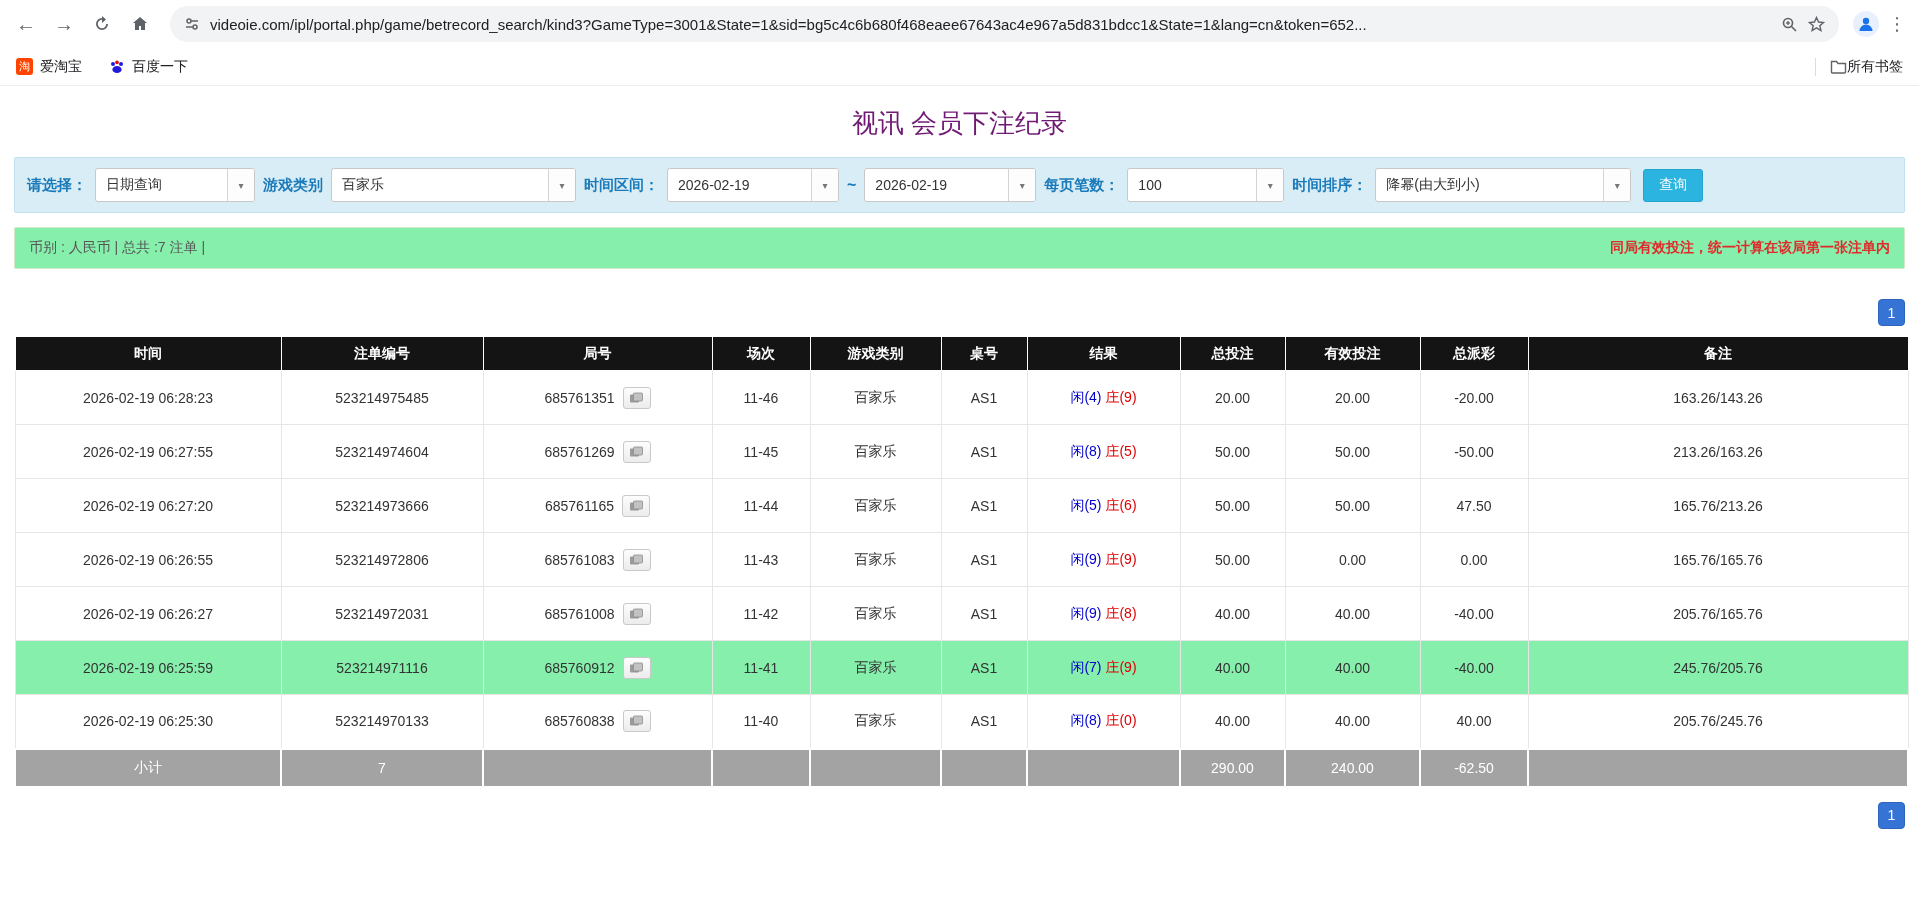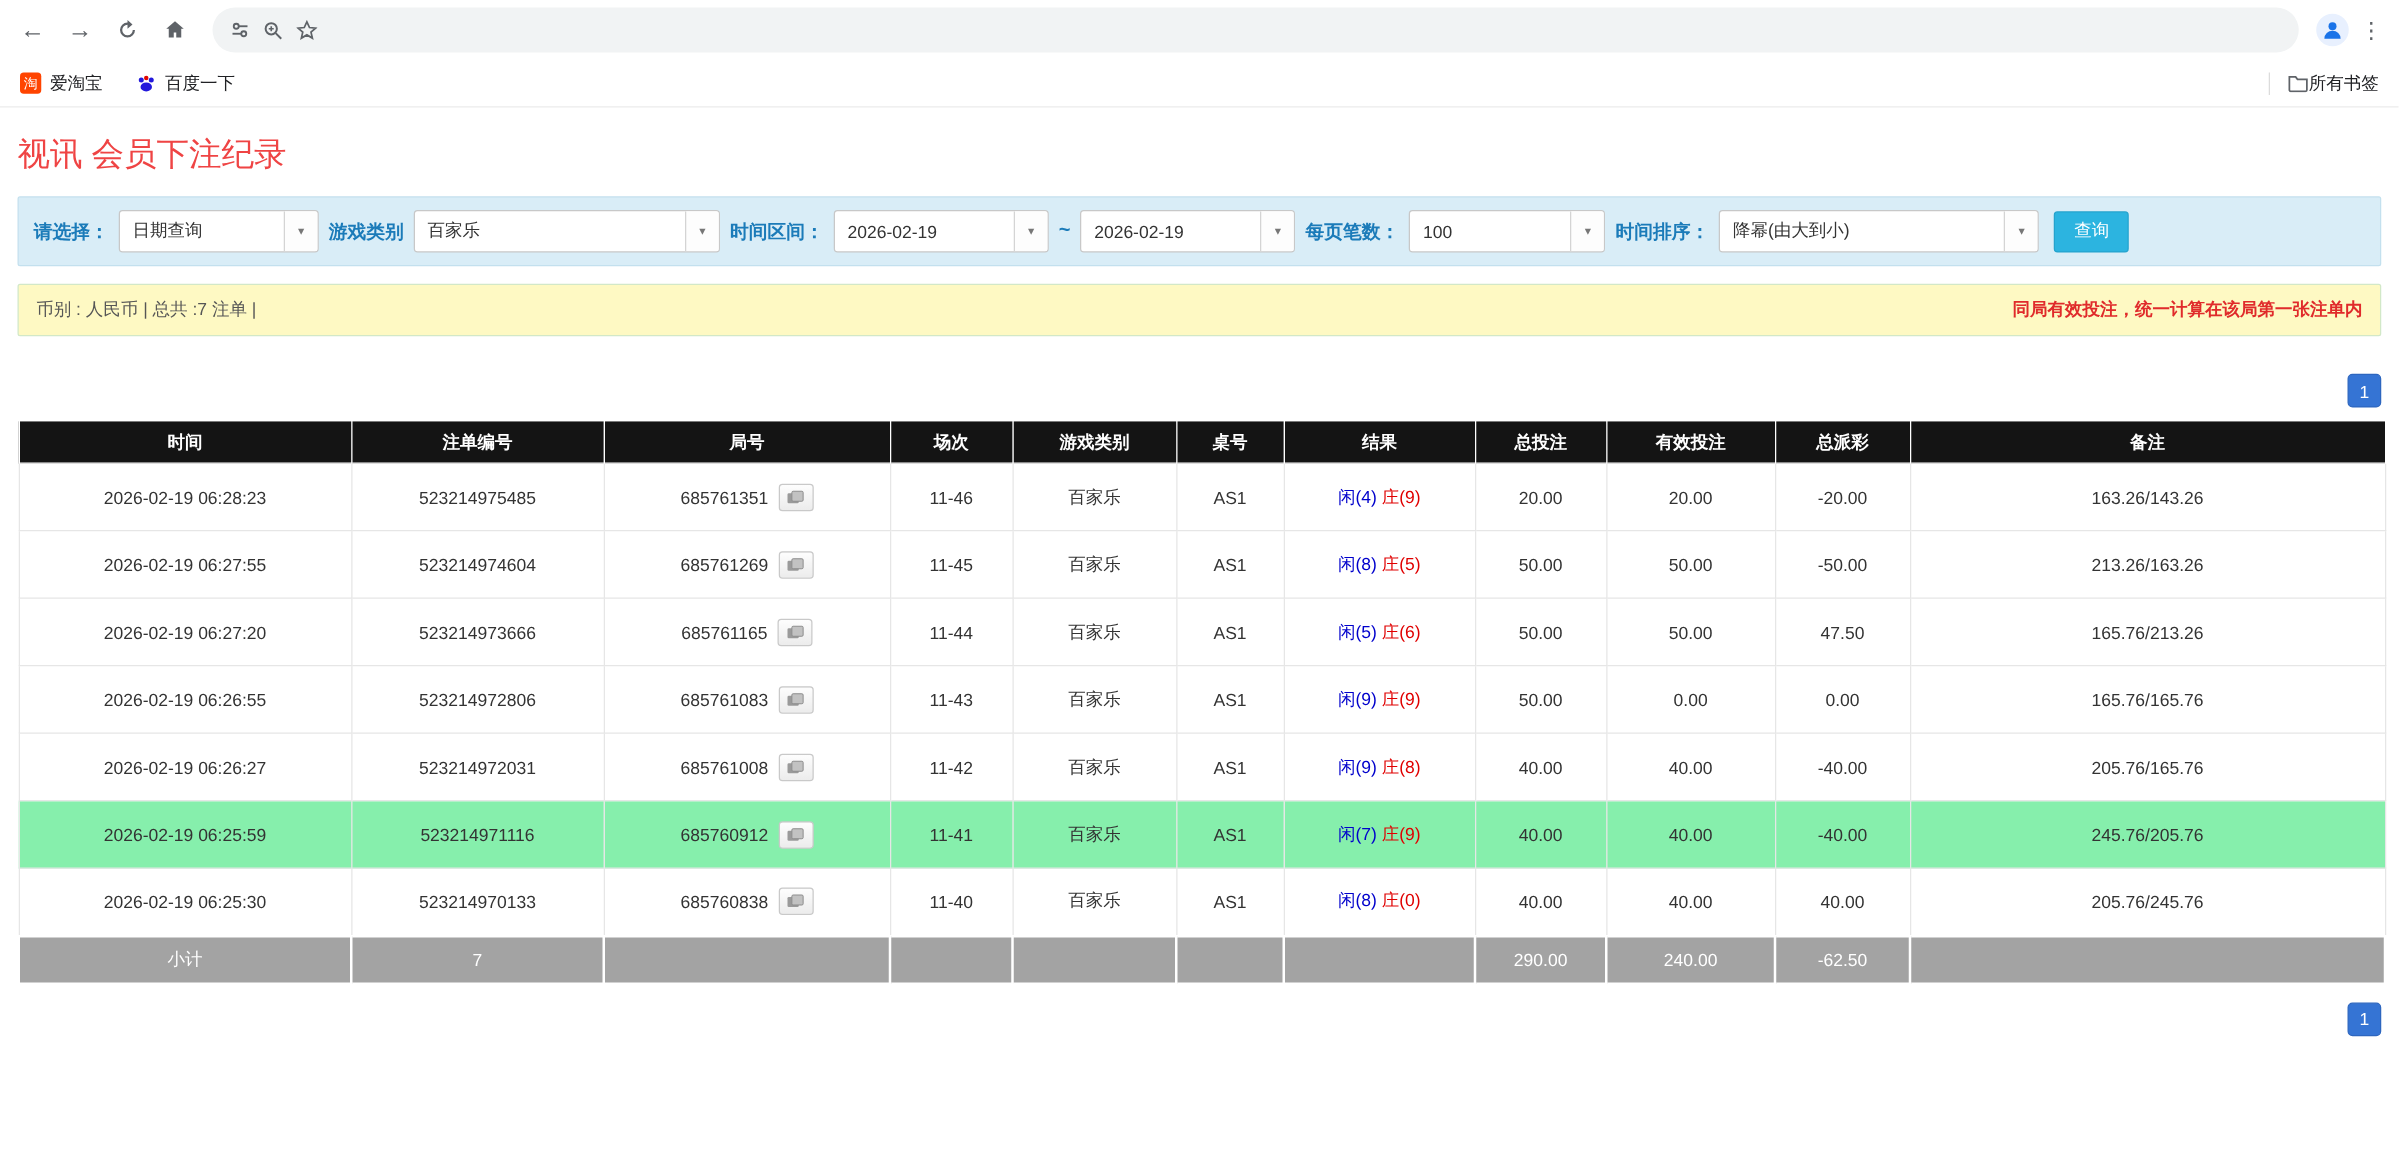--- a/index.html
+++ b/index.html
@@ -20,35 +20,35 @@
   .bookmarks { height:38px; display:flex; align-items:center; gap:26px; padding:0 16px; background:#fff;
                border-bottom:1px solid #ececec; font-size:14px; color:#202124; }
   .bm-item { display:flex; align-items:center; gap:7px; cursor:pointer; }
   .bm-fav-tao { width:17px; height:17px; background:#ff4400; color:#fff; border-radius:3px; font-size:11px;
                 display:flex; align-items:center; justify-content:center; }
   .bm-fav-baidu { width:17px; height:17px; display:flex; align-items:center; justify-content:center; }
   .bm-right { margin-left:auto; display:flex; align-items:center; gap:0; padding-left:14px; border-left:1px solid #dcdcdc; }
 
   
   .page { padding:0 14px; }
-  .page-title { font-size:26px; font-weight:400; color:#ef4444; margin:20px 0 16px 0; }
+  .page-title { font-size:26px; font-weight:400; color:#701a75; margin:20px 0 16px 0;text-align:center; }
 
   .filter-bar { background:#d9edf7; border:1px solid #c3e0ee; border-radius:2px; padding:10px 12px;
                 display:flex; align-items:center; gap:8px; }
   .f-label { color:#1b7bb9; font-weight:bold; font-size:15px; white-space:nowrap; }
   .combo { display:inline-flex; align-items:stretch; background:#fff; border:1px solid #c8c8c8; border-radius:3px;
            height:34px; overflow:hidden; }
   .combo .val { display:flex; align-items:center; padding:0 10px; font-size:14px; color:#333; }
   .combo .caret { width:27px; border-left:1px solid #d4d4d4; display:flex; align-items:center; justify-content:center;
                   color:#777; font-size:10px; background:#fdfdfd; cursor:pointer; }
   .tilde { color:#1b7bb9; font-weight:bold; }
   .search-btn { background:#2cb4e0; border:1px solid #24a3cd; color:#fff; font-size:14px; height:33px;
                 padding:0 15px; border-radius:3px; cursor:pointer; margin-left:4px; }
 
-  .summary-bar { margin-top:14px; background:#fef9c3; border:1px solid #d2e8c8; border-radius:2px;
+  .summary-bar { margin-top:14px; background:#86efac; border:1px solid #d2e8c8; border-radius:2px;
                  padding:11px 14px; display:flex; justify-content:space-between; align-items:center; font-size:14px; }
   .summary-left { color:#565656; }
   .summary-right { color:#e02b2b; font-weight:bold; }
 
   .pager { display:flex; justify-content:flex-end; }
   .pager.top { margin:30px 0 10px 0; }
   .pager.bottom { margin:14px 0 10px 0; }
   .page-btn { min-width:27px; height:27px; background:#3574d4; color:#fff; border:1px solid #2d66bf;
               border-radius:4px; font-size:14px; cursor:pointer; }
 
@@ -84,20 +84,21 @@
   </div>
   <div class="url-bar">
     <span class="pill-icon">
       <svg width="16" height="16" viewBox="0 0 16 16">
           <circle cx="5" cy="5" r="2" fill="none" stroke="#5f6368" stroke-width="1.5"></circle>
           <line x1="7" y1="5" x2="14" y2="5" stroke="#5f6368" stroke-width="1.5"></line>
           <circle cx="11" cy="11" r="2" fill="none" stroke="#5f6368" stroke-width="1.5"></circle>
           <line x1="2" y1="11" x2="9" y2="11" stroke="#5f6368" stroke-width="1.5"></line>
         </svg>
     </span>
+    <span class="url-text">videoie.com/ipl/portal.php/game/betrecord_search/kind3?GameType=3001&amp;State=1&amp;sid=bg5c4c6b680f468eaee67643ac4e967a5d831bdcc1&amp;State=1&amp;lang=cn&amp;token=652...</span>
     <span class="pill-icon">
       <svg width="17" height="17" viewBox="0 0 17 17">
           <circle cx="7" cy="7" r="4.5" fill="none" stroke="#5f6368" stroke-width="1.6"></circle>
           <line x1="10.5" y1="10.5" x2="15" y2="15" stroke="#5f6368" stroke-width="1.6"></line>
           <line x1="5" y1="7" x2="9" y2="7" stroke="#5f6368" stroke-width="1.3"></line>
           <line x1="7" y1="5" x2="7" y2="9" stroke="#5f6368" stroke-width="1.3"></line>
         </svg>
     </span>
     <span class="pill-icon">
       <svg width="17" height="17" viewBox="0 0 17 17">

